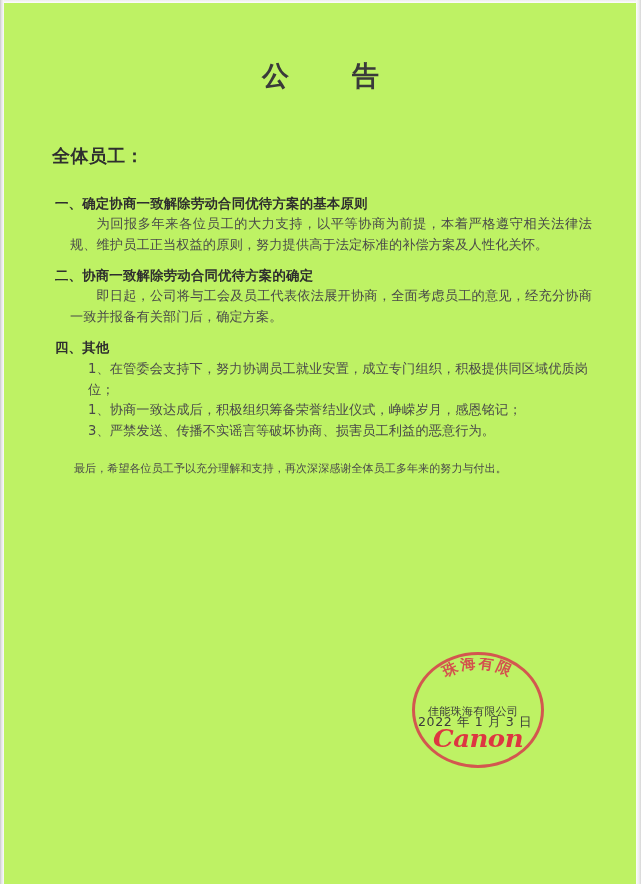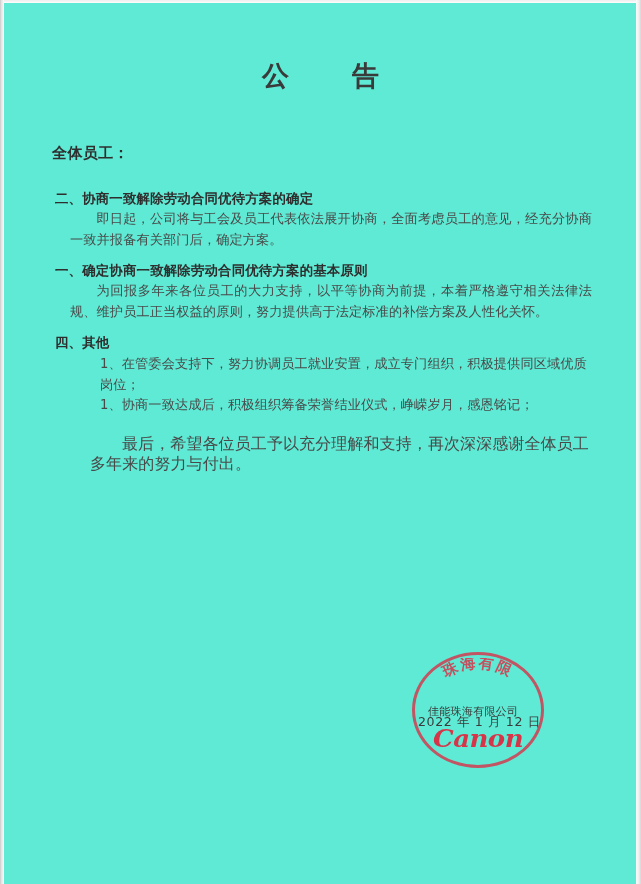--- a/index.html
+++ b/index.html
@@ -7,21 +7,21 @@
     padding: 0;
     background: #ffffff;
   }
   body {
     font-family: "DejaVu Sans", "Liberation Sans", sans-serif;
   }
   .page {
     position: relative;
     width: 641px;
     height: 884px;
-    background: #5eead4;
+    background: #bef264;
     overflow: hidden;
     box-sizing: border-box;
   }
   
   .scan-edge-left {
     position: absolute;
     left: 0; top: 0;
     width: 4px; height: 884px;
     background: linear-gradient(to right, #c9c9c9 0%, #e3e3e3 35%, #fbfbfb 100%);
   }
@@ -53,21 +53,21 @@
   }
 
   .content {
     position: absolute;
     left: 52px;
     top: 144px;
     width: 540px;
   }
 
   .salutation {
-    font-size: 15px;
+    font-size: 18px;
     font-weight: bold;
     color: #2f2f2f;
     margin-bottom: 26px;
     letter-spacing: 0.4px;
   }
 
   .para {
     font-size: 13.2px;
     line-height: 20.5px;
     color: #4a4a4a;
@@ -91,37 +91,36 @@
   .section-body {
     font-size: 13.2px;
     line-height: 20.5px;
     color: #4a4a4a;
     text-align: justify;
     text-indent: 2em;
     margin-left: 18px;
     letter-spacing: 0.1px;
   }
   .subitems {
-    margin-left: 48px;
+    margin-left: 36px;
     margin-top: 1px;
   }
   .subitem {
     font-size: 13.2px;
     line-height: 20.5px;
     color: #4a4a4a;
     letter-spacing: 0.1px;
   }
   .closing {
-    font-size: 16px;
+    font-size: 11px;
     line-height: 20.5px;
     color: #4a4a4a;
     text-indent: 2em;
     margin-top: 18px;
     letter-spacing: 0.1px;
-    margin-left: 38px;
   }
 
   
   .sign-block {
     position: absolute;
     left: 412px;
     top: 652px;
     width: 140px;
     height: 124px;
   }
@@ -199,37 +198,38 @@
 
   <div class="doc-title">公　告</div>
 
   <div class="content">
 
     <div class="salutation">全体员工：</div>
 
 
 
     <div class="section">
+      <div class="section-heading">一、确定协商一致解除劳动合同优待方案的基本原则</div>
+      <div class="section-body">为回报多年来各位员工的大力支持，以平等协商为前提，本着严格遵守相关法律法规、维护员工正当权益的原则，努力提供高于法定标准的补偿方案及人性化关怀。</div>
+    </div>
+
+    <div class="section">
       <div class="section-heading">二、协商一致解除劳动合同优待方案的确定</div>
       <div class="section-body">即日起，公司将与工会及员工代表依法展开协商，全面考虑员工的意见，经充分协商一致并报备有关部门后，确定方案。</div>
-    </div>
-
-    <div class="section">
-      <div class="section-heading">一、确定协商一致解除劳动合同优待方案的基本原则</div>
-      <div class="section-body">为回报多年来各位员工的大力支持，以平等协商为前提，本着严格遵守相关法律法规、维护员工正当权益的原则，努力提供高于法定标准的补偿方案及人性化关怀。</div>
     </div>
 
     <div class="section">
     </div>
 
     <div class="section">
       <div class="section-heading">四、其他</div>
       <div class="subitems">
         <div class="subitem">1、在管委会支持下，努力协调员工就业安置，成立专门组织，积极提供同区域优质岗位；</div>
         <div class="subitem">1、协商一致达成后，积极组织筹备荣誉结业仪式，峥嵘岁月，感恩铭记；</div>
+        <div class="subitem">3、严禁发送、传播不实谣言等破坏协商、损害员工利益的恶意行为。</div>
       </div>
     </div>
 
     <div class="closing">最后，希望各位员工予以充分理解和支持，再次深深感谢全体员工多年来的努力与付出。</div>
 
   </div>
 
   <div class="sign-block">
     <div class="seal"></div>
 
@@ -238,16 +238,16 @@
         <path id="arcpath" d="M 14,56 A 52,46 0 0 1 118,56" fill="none"></path>
       </defs>
       <text text-anchor="middle">
         <textPath href="#arcpath" startOffset="50%">珠海有限</textPath>
       </text>
     </svg>
 
     <div class="seal-canon">Canon</div>
 
     <div class="sign-company">佳能珠海有限公司</div>
-    <div class="sign-date">2022 年 1 月 12 日</div>
+    <div class="sign-date">2022 年 1 月 3 日</div>
   </div>
 
 </div>
 
 </body></html>

